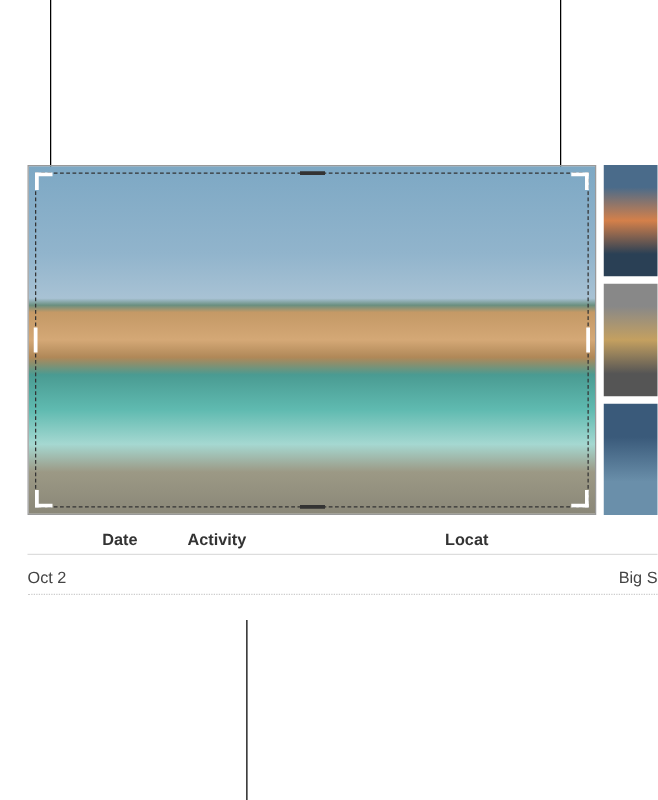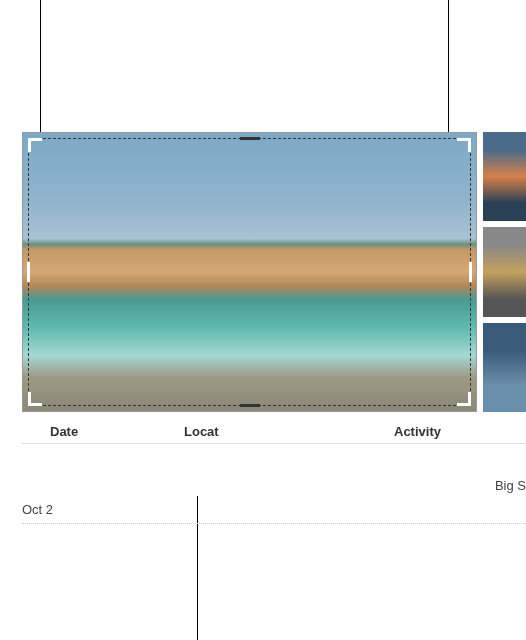--- a/index.html
+++ b/index.html
@@ -101,33 +101,33 @@
       display: flex;
       border-bottom: 1px solid #ddd;
       padding: 4px 0;
     }
     .th {
       font-size: 13px;
       font-weight: 600;
       color: #333;
       text-align: left;
     }
-    .th.date { width: 88px; padding-left: 28px; }
+    .th.date { width: 88px; padding-left: 28px; text-align: right; }
     .th.time { width: 102px; }
     .th.activity { width: 172px; padding-left: 40px;}
     .th.location { flex: 1; padding-left: 74px; }
     .table-row {
       display: flex;
       padding: 10px 0 6px 0;
       border-bottom: 1px dotted #ccc;
       font-size: 13px;
       color: #444;
       align-items: center;
     }
-    .td.date { width: 50px; padding-left: 0; margin-top: 48px; }
+    .td.date { width: 50px; padding-left: 0; }
     .td.location { padding-left: 30px; }
     .toolbar {
       position: absolute;
       left: 52px;
       bottom: -8px;
       width: 386px;
       height: 42px;
       background: #1a1a1a;
       border-radius: 10px;
       display: flex;
@@ -211,22 +211,22 @@
     <div class="side-thumbs">
       <div class="thumb t1"></div>
       <div class="thumb t2"></div>
       <div class="thumb t3"></div>
     </div>
   </div>
 
   <div class="table-area">
     <div class="table-header">
       <div class="th date">Date</div>
+      <div class="th activity">Activity</div>
       <div class="th location">Locat</div>
-      <div class="th activity">Activity</div>
     </div>
     <div class="table-row">
       <div class="td date">Oct 2</div>
       <div style="flex:1"></div>
       <div class="td location" style="padding-right:0;">Big S</div>
     </div>
 
   </div>
 
 </div>

